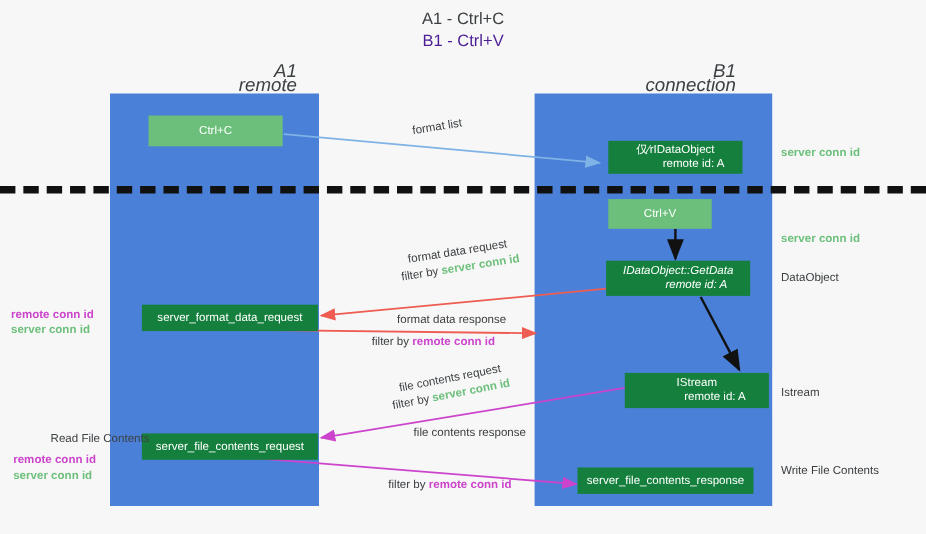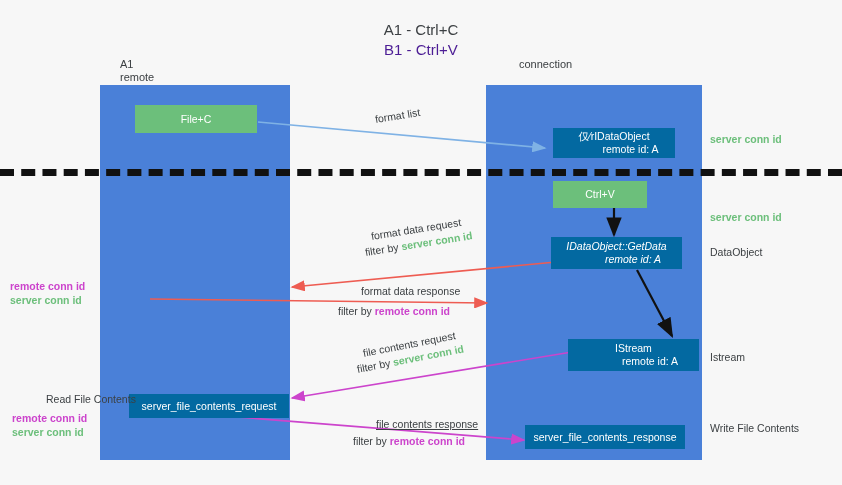--- a/index.html
+++ b/index.html
@@ -11,30 +11,30 @@
   #stage{position:absolute;left:0;top:0;width:842px;height:485px;}
   .abs{position:absolute;}
   svg.layer{position:absolute;left:0;top:0;width:842px;height:485px;overflow:visible;pointer-events:none;}
 
   
   .column{position:absolute;background:#4a80d8;}
   #col-a1{left:100px;top:85px;width:190px;height:375px;}
   #col-b1{left:486px;top:85px;width:216px;height:375px;}
 
   
-  .col-header{position:absolute;text-align:left;font-size:11px;line-height:13px;color:#3c4043;}
+  .col-header{position:absolute;text-align:right;font-size:17px;line-height:13px;color:#3c4043;font-style:italic;}
   .col-header .ttl{display:block;}
   .col-header .sub{display:block;}
 
   
   .node{position:absolute;box-sizing:border-box;display:flex;flex-direction:column;
         align-items:center;justify-content:center;text-align:center;
         font-size:10.5px;line-height:13px;color:#ffffff;padding:3px 6px;}
   .node.green{background:#6cbf7b;}
-  .node.orange{background:#0369a1;}
+  .node.orange{background:#15803d;}
   .node .l1{display:block;}
   .node .l2{display:block;padding-left:33px;}
 
   
   .lbl{position:absolute;font-size:10.5px;line-height:14px;color:#3c4043;white-space:nowrap;}
   .lbl.green{color:#6cbf7b;font-weight:bold;}
   .lbl.magenta{color:#cc44cc;font-weight:bold;}
   .rot-a{transform:rotate(-9deg);transform-origin:left center;}
   .rot-b{transform:rotate(-11deg);transform-origin:left center;}
   .inline-g{color:#6cbf7b;font-weight:bold;}
@@ -42,30 +42,31 @@
 
   
   #dash{position:absolute;left:0;top:169px;width:842px;height:0;
         border-top:7px dashed #111111;}
 </style>
 </head>
 <body>
 
 <div id="stage">
 
-  <div class="abs" style="left:0;top:8px;width:842px;text-align:center;margin-top:12px;">
+  <div class="abs" style="left:0;top:8px;width:842px;text-align:center;">
     <div style="font-size:15px;line-height:20px;color:#3c4043;">A1 - Ctrl+C</div>
     <div style="font-size:15px;line-height:20px;color:#4c1d95;">B1 - Ctrl+V</div>
   </div>
 
   <div class="col-header" style="left:120px;top:58px;width:150px;">
     <span class="ttl">A1</span>
     <span class="sub">remote</span>
   </div>
   <div class="col-header" style="left:519px;top:58px;width:150px;">
+    <span class="ttl">B1</span>
     <span class="sub">connection</span>
   </div>
 
   <div class="column" id="col-a1"></div>
   <div class="column" id="col-b1"></div>
 
   <svg class="layer">
     <defs>
       <marker id="ah-blue" markerWidth="9" markerHeight="7" refX="8" refY="3.5" orient="auto">
         <polygon points="0 0, 9 3.5, 0 7" fill="#7fb2e5"></polygon>
@@ -90,21 +91,21 @@
     <path d="M556,262 L292,287" stroke="#ee5c52" stroke-width="1.6" fill="none" marker-end="url(#ah-red)"></path>
 
     <path d="M150,299 L487,303" stroke="#ee5c52" stroke-width="1.6" fill="none" marker-end="url(#ah-red)"></path>
 
     <path d="M572,352 L292,398" stroke="#cc44cc" stroke-width="1.6" fill="none" marker-end="url(#ah-magenta)"></path>
 
     <path d="M150,410 L524,440" stroke="#cc44cc" stroke-width="1.6" fill="none" marker-end="url(#ah-magenta)"></path>
   </svg>
 
   <div class="node green" style="left:135px;top:105px;width:122px;height:28px;">
-    <span class="l1">File+C</span>
+    <span class="l1">Ctrl+C</span>
   </div>
 
   <div class="node orange" style="left:553px;top:128px;width:122px;height:30px;">
     <span class="l1">仅⁄rIDataObject</span>
     <span class="l2">remote id: A</span>
   </div>
 
   <div class="node green" style="left:553px;top:181px;width:94px;height:27px;">
     <span class="l1">Ctrl+V</span>
   </div>
@@ -112,20 +113,23 @@
   <div class="node orange" style="left:551px;top:237px;width:131px;height:32px;font-style:italic;">
     <span class="l1">IDataObject::GetData</span>
     <span class="l2">remote id: A</span>
   </div>
 
   <div class="node orange" style="left:568px;top:339px;width:131px;height:32px;">
     <span class="l1">IStream</span>
     <span class="l2">remote id: A</span>
   </div>
 
+  <div class="node orange" style="left:129px;top:277px;width:160px;height:24px;">
+    <span class="l1">server_format_data_request</span>
+  </div>
 
 
   <div class="node orange" style="left:525px;top:425px;width:160px;height:24px;">
     <span class="l1">server_file_contents_response</span>
   </div>
 
   <div class="node orange" style="left:129px;top:394px;width:160px;height:24px;">
     <span class="l1">server_file_contents_request</span>
   </div>
 
@@ -139,21 +143,21 @@
   <div class="lbl" style="left:361px;top:284px;">format data response</div>
   <div class="lbl" style="left:338px;top:304px;">
     <span>filter by </span><span class="inline-m">remote conn id</span>
   </div>
 
   <div class="lbl rot-b" style="left:363px;top:346px;">file contents request</div>
   <div class="lbl rot-b" style="left:357px;top:362px;">
     <span>filter by </span><span class="inline-g">server conn id</span>
   </div>
 
-  <div class="lbl" style="left:376px;top:417px;text-decoration:underline;">file contents response</div>
+  <div class="lbl" style="left:376px;top:386px;">file contents response</div>
   <div class="lbl" style="left:353px;top:434px;">
     <span>filter by </span><span class="inline-m">remote conn id</span>
   </div>
 
   <div class="lbl green" style="left:710px;top:132px;">server conn id</div>
   <div class="lbl green" style="left:710px;top:210px;">server conn id</div>
   <div class="lbl" style="left:710px;top:245px;">DataObject</div>
   <div class="lbl" style="left:710px;top:350px;">Istream</div>
   <div class="lbl" style="left:710px;top:421px;">Write File Contents</div>
 

